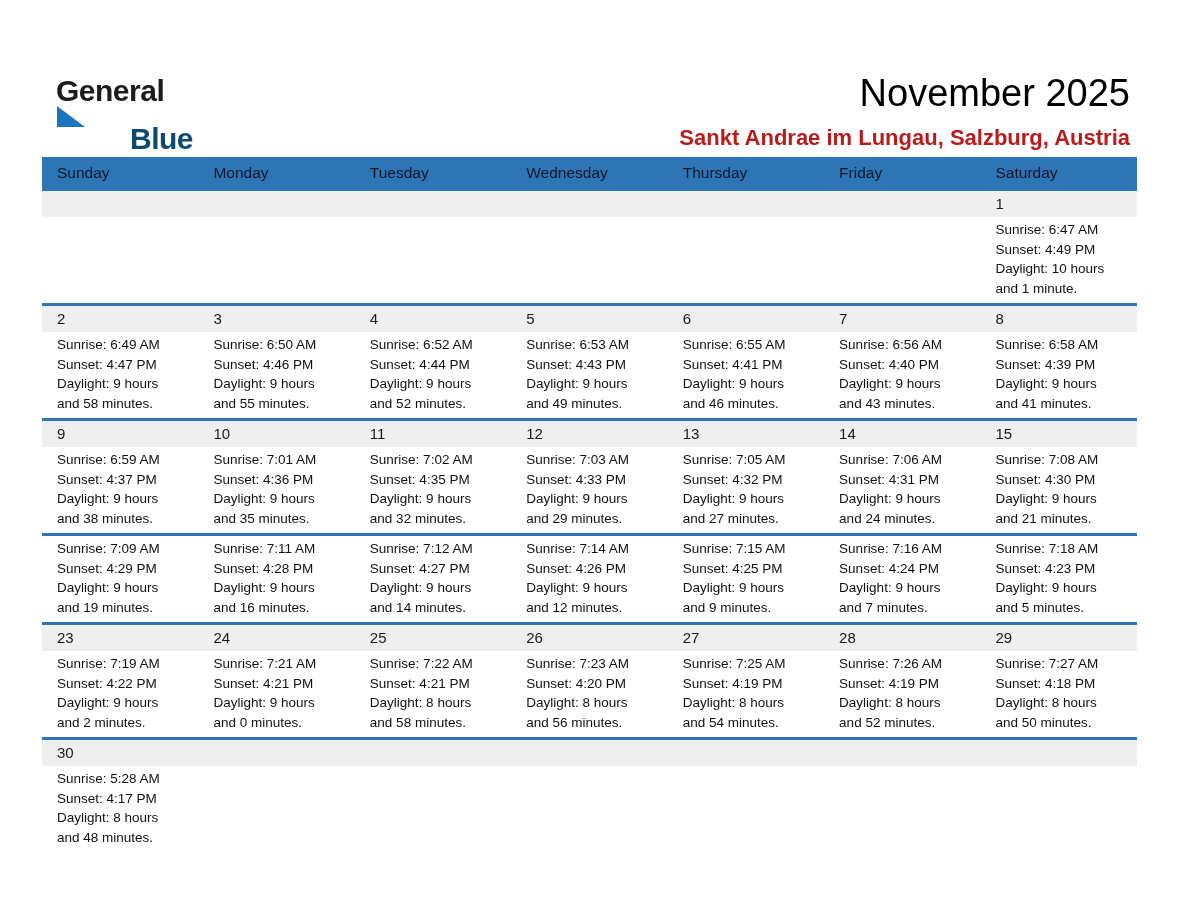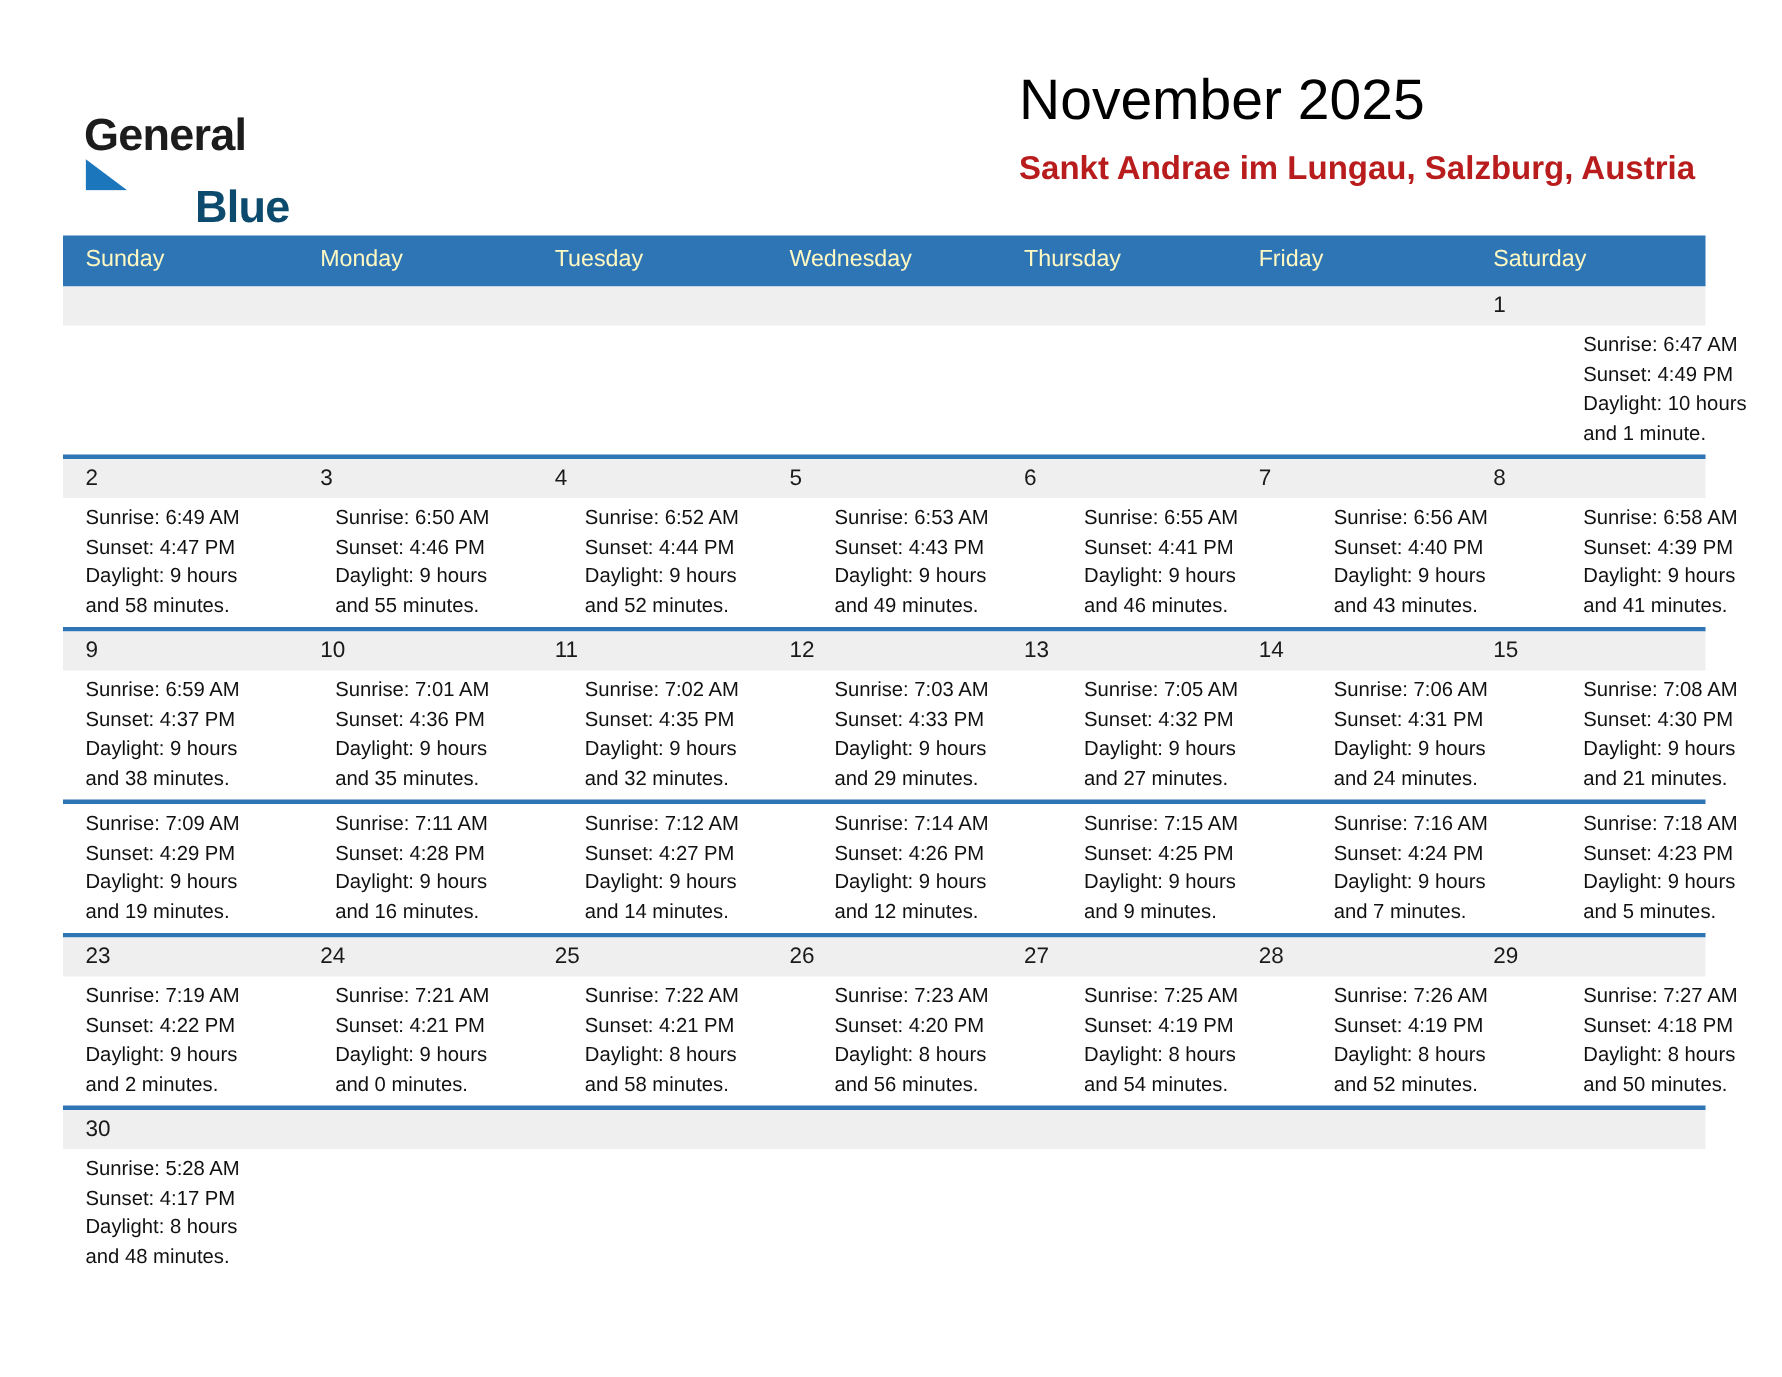--- a/index.html
+++ b/index.html
@@ -23,45 +23,45 @@
     width: 28px; height: 21px; margin-left: 1px; margin-top: 0;
     background: #1b76bc;
     clip-path: polygon(0 0, 100% 100%, 0 100%);
   }
   .logo-blue {
     font-size: 30px; font-weight: 600; color: #0c4a6e;
     letter-spacing: -0.5px; line-height: 1;
     margin-left: 74px; margin-top: -3px;
   }
 
-  .titles { position: absolute; right: 58px; top: 45px; }
+  .titles { position: absolute; right: 58px; top: 71px; text-align: right; }
   .month-title { font-size: 38px; font-weight: 400; color: #000; line-height: 1.2; }
   .location-subtitle { font-size: 22px; font-weight: 700; color: #b91c1c; margin-top: 8px; }
 
   
   .calendar { position: absolute; left: 42px; top: 157px; width: 1095px; }
 
   .weekday-row {
     display: flex; height: 31px; align-items: center;
     background: #2e75b6;
   }
   .wd {
     flex: 0 0 calc(100% / 7); box-sizing: border-box;
     padding-left: 15px;
-    color: #fef9c3; font-size: 15.5px; font-weight: 400;
+    color: #0f172a; font-size: 15.5px; font-weight: 400;
   }
 
   .week-row { border-top: 3px solid #2e75b6; }
   .strip { display: flex; background: #efefef; height: 26px; }
   .num {
     flex: 0 0 calc(100% / 7); box-sizing: border-box;
     padding: 4px 0 0 15px;
     font-size: 15px; color: #1a1a1a;
   }
-  .body-row { display: flex; gap: 10px; }
+  .body-row { display: flex; }
   .cell {
     flex: 0 0 calc(100% / 7); box-sizing: border-box;
     padding: 3px 4px 5px 15px;
     min-height: 82px;
   }
   .line { font-size: 13.5px; line-height: 19.5px; color: #111; white-space: nowrap; }
 </style>
 </head>
 <body>
 

